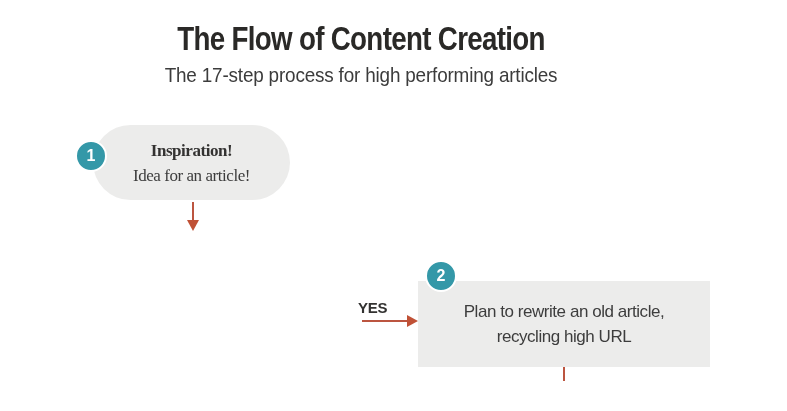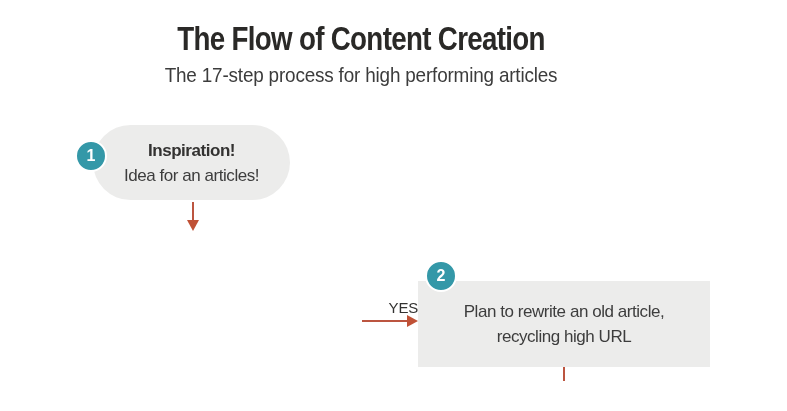--- a/index.html
+++ b/index.html
@@ -62,20 +62,21 @@
     line-height: 25px;
   }
   .node .bold { font-weight: 700; color: #333231; }
 
   #pill-node {
     left: 93px;
     top: 125px;
     width: 197px;
     height: 75px;
     border-radius: 38px;
+    font-family: Liberation Serif, serif;
   }
 
   #diamond-node {
     left: 24px;
     top: 232px;
     width: 337px;
     height: 180px;
     background: transparent;
   }
   #diamond-shape {
@@ -140,40 +141,40 @@
   #connector-yes-head { left: 407px; top: 315px; }
 
   #connector-2-line  { left: 563px; top: 367px; height: 44px; }
 
   
   #yes-label {
     position: absolute;
     left: 358px;
     top: 299px;
     width: 60px;
-    text-align: right;
+    text-align: left;
     font-size: 15px;
-    font-weight: 400;
+    font-weight: 700;
     letter-spacing: -0.2px;
     color: #333231;
   }
 </style>
 </head>
 <body>
 
 <div id="canvas">
 
   <div id="header">
     <div class="title">The Flow of Content Creation</div>
     <div class="subtitle">The 17-step process for high performing articles</div>
   </div>
 
   <div id="pill-node" class="node">
     <div class="bold">Inspiration!</div>
-    <div>Idea for an articles!</div>
+    <div>Idea for an article!</div>
   </div>
   <div id="badge-1" class="badge">
     <span>1</span>
   </div>
 
   <div id="connector-1-line" class="line-v"></div>
   <div id="connector-1-head" class="arrowhead-down"></div>
 
 
   <div id="yes-label">YES</div>

